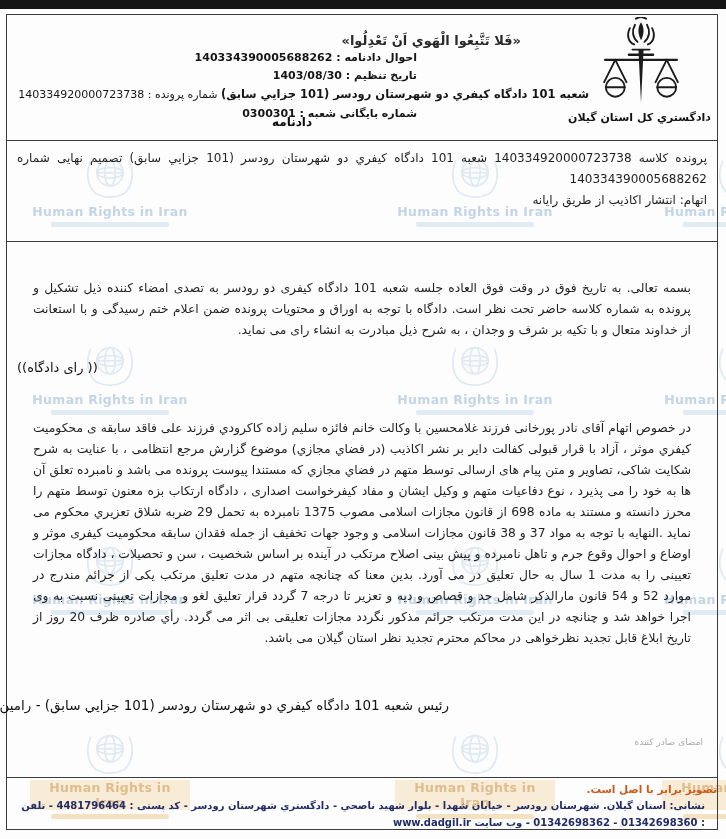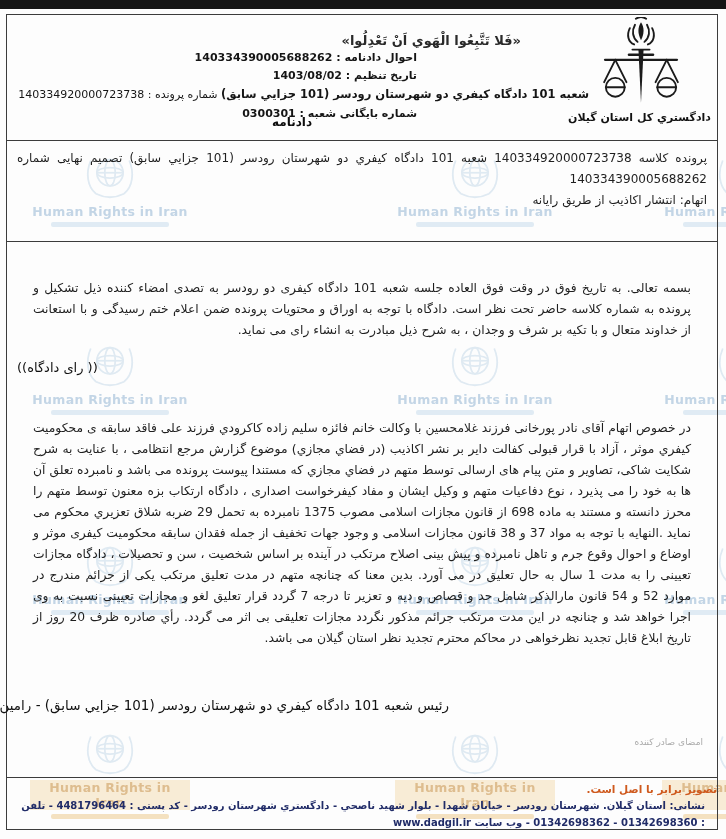--- a/index.html
+++ b/index.html
@@ -199,21 +199,21 @@
             <path d="M79 82 H101"></path>
           </svg>
         </span>
         <div class="org-name">دادگستري کل استان گیلان</div>
       </div>
 
       <div class="verse">«فَلا تَتَّبِعُوا الْهَوي اَنْ تَعْدِلُوا»</div>
 
       <div class="meta m1"><span>احوال دادنامه : </span><span class="num">140334390005688262</span></div>
 
-      <div class="meta m2"><span>تاریخ تنظیم : </span><span class="num">1403/08/02</span></div>
+      <div class="meta m2"><span>تاریخ تنظیم : </span><span class="num">1403/08/30</span></div>
 
       <div class="branch-line">
         <span class="branch-title">شعبه 101 دادگاه کیفري دو شهرستان رودسر (101 جزایي سابق)</span><span> شماره پرونده : </span><span class="num">140334920000723738</span>
       </div>
 
       <div class="meta m4"><span>شماره بایگانی شعبه : </span><span class="num">0300301</span></div>
 
       <div class="doc-type">دادنامه</div>
     </div>
 

